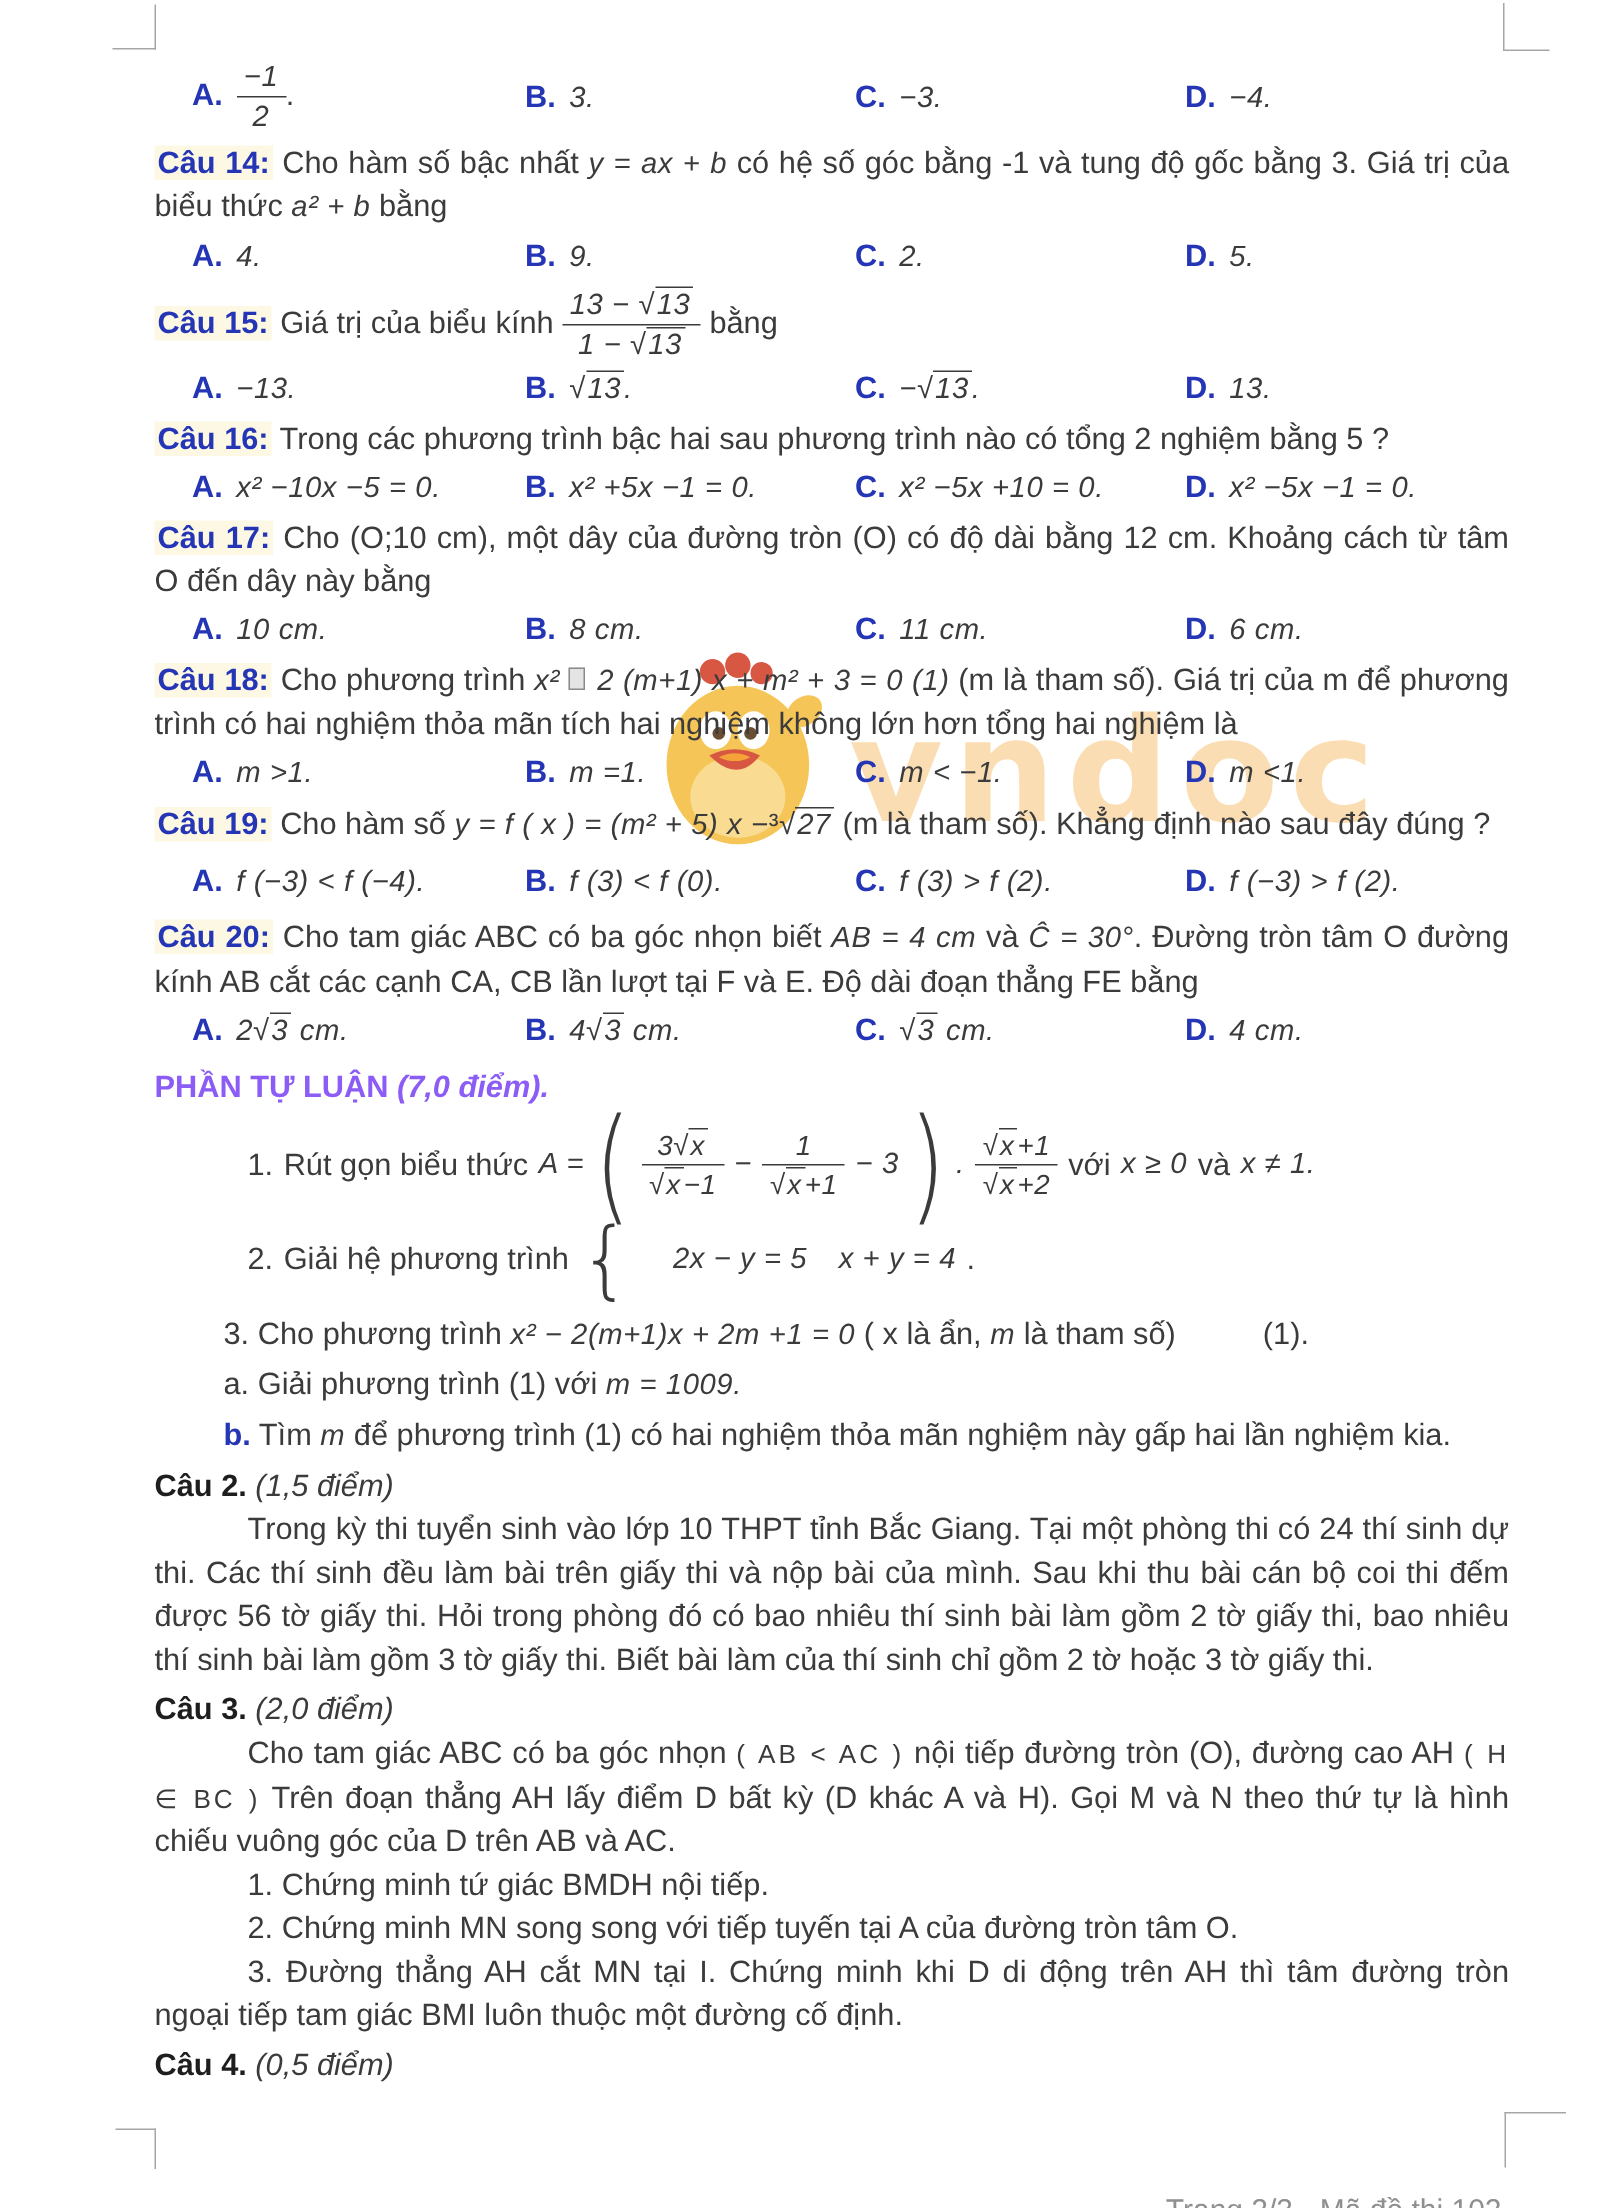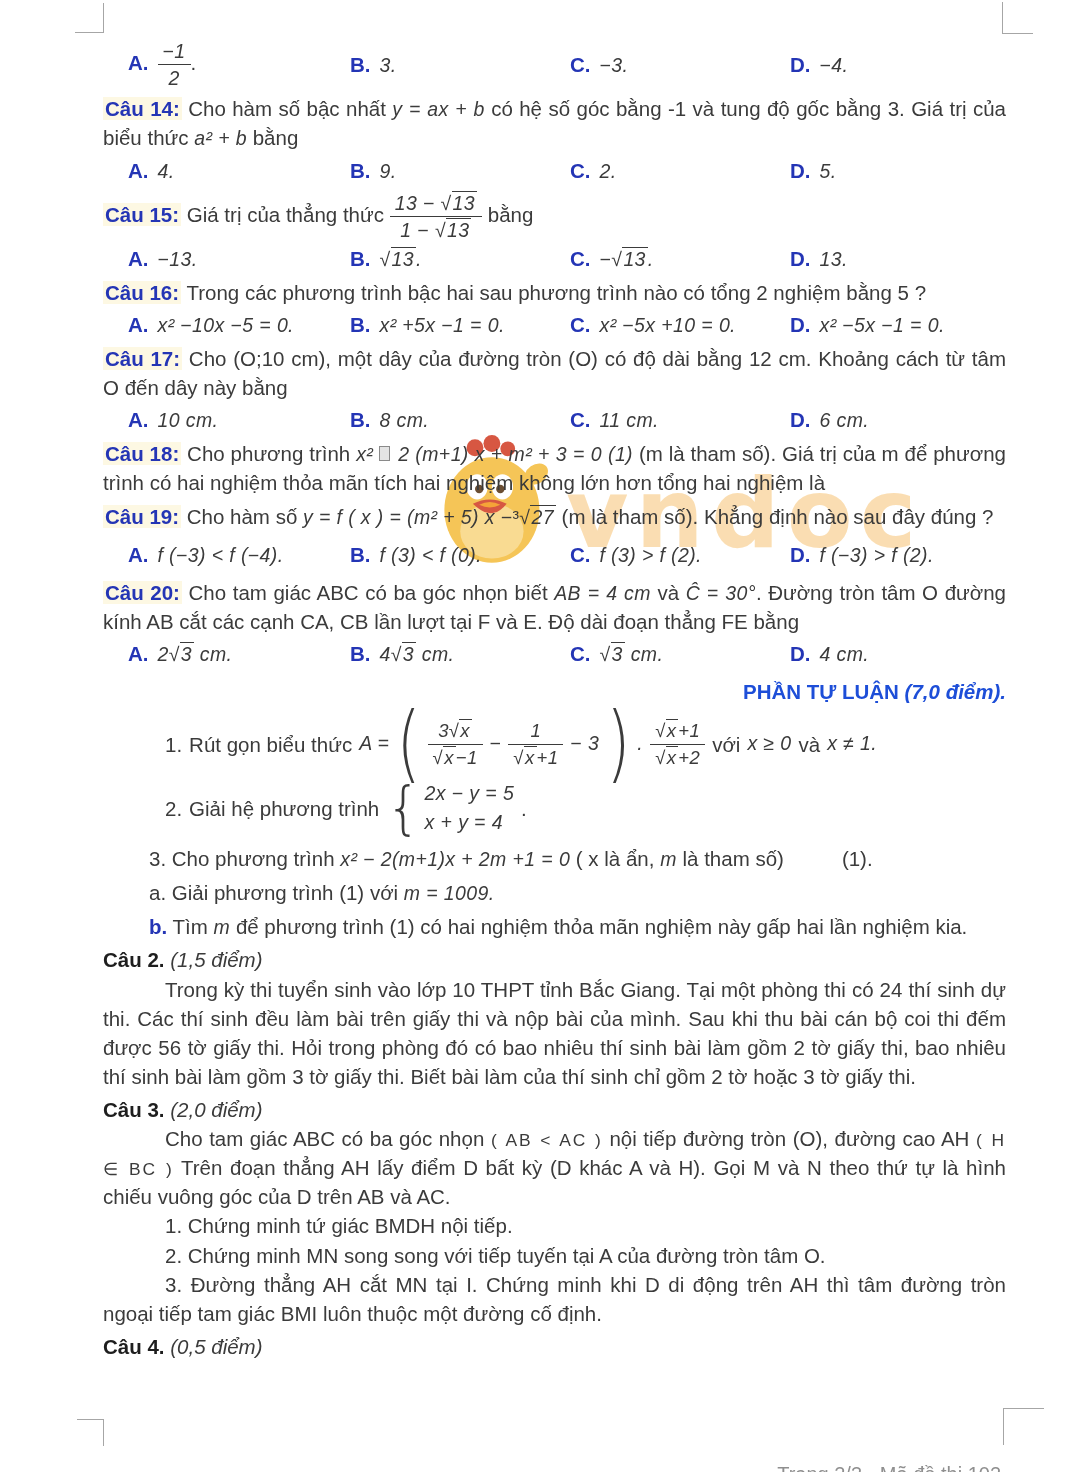--- a/index.html
+++ b/index.html
@@ -23,32 +23,32 @@
   .frac .fd{padding:2px 5px 0;}
   
   .sqrt{white-space:nowrap;}
   .sqrt::before{content:"√";font-style:normal;}
   .sqrt .rad{border-top:1.4px solid currentColor;padding:0 2px 0 1px;}
   .cbrt::before{content:"³√";font-style:normal;}
   .cbrt .rad{border-top:1.4px solid currentColor;padding:0 2px 0 1px;}
   
   .mbox{display:inline-block;width:9px;height:13px;border:1px solid #8a8a8a;background:#e4e4e4;margin:0 8px 0 6px;vertical-align:baseline;}
   
-  .h-tl{margin:8px 0 0;font-weight:bold;color:#1d4ed8;text-align:right;}
+  .h-tl{margin:8px 0 0;font-weight:bold;color:#8b5cf6;}
   .elabel{font-weight:bold;color:#1e1e1e;}
   .pts{font-style:italic;}
   .ti62{text-indent:62px;}
   .ti46{text-indent:46px;}
   .eline{margin:4px 0 0;}
   .formula-row{display:flex;align-items:center;gap:7px;margin:10px 0 8px 62px;white-space:nowrap;}
   .fsmall{font-size:0.9em;}
   .bigp{font-size:62px;font-weight:100;line-height:56px;transform:scaleY(1.35);color:#3b3b3b;font-family:"DejaVu Sans", sans-serif;}
   .sys{display:inline-flex;align-items:center;vertical-align:middle;}
   .brace{font-size:54px;font-weight:100;line-height:1;margin-right:4px;transform:scaleY(1.05);font-family:"DejaVu Sans", sans-serif;}
-  .rows{display:flex;flex-direction:column;gap:1px;text-align:left;}
+  .rows{display:flex;flex-direction:row;gap:21px;text-align:left;margin-left:24px;}
   .bno{color:#2435b5;font-weight:bold;}
   .ref{margin-left:58px;}
   
   .watermark{position:absolute;left:430px;top:434px;z-index:1;pointer-events:none;display:flex;align-items:center;}
   .wm-text{font-family:"DejaVu Sans", sans-serif;font-weight:bold;font-size:96px;line-height:1;color:#f8c87f;opacity:0.6;letter-spacing:7px;margin:28px 0 0 8px;}
   .mascot{opacity:0.9;}
   
   .footer{position:absolute;top:1460px;right:79px;color:#8f8f8f;font-size:20px;z-index:2;}
   .crop{position:absolute;z-index:0;}
   .crop-tl{left:75px;top:3px;width:28px;height:29px;border-right:1.5px solid #a6a6a6;border-bottom:1.5px solid #a6a6a6;}
@@ -97,21 +97,21 @@
   </div>
 
   <p class="q"><span class="qlabel">Câu 14:</span> <span>Cho hàm số bậc nhất</span> <span class="m">y = ax + b</span> <span>có hệ số góc bằng -1 và tung độ gốc bằng 3. Giá trị của biểu thức</span> <span class="m">a² + b</span> <span>bằng</span></p>
   <div class="opts">
     <div class="opt"><span class="letter">A.</span><span class="m">4.</span></div>
     <div class="opt"><span class="letter">B.</span><span class="m">9.</span></div>
     <div class="opt"><span class="letter">C.</span><span class="m">2.</span></div>
     <div class="opt"><span class="letter">D.</span><span class="m">5.</span></div>
   </div>
 
-  <p class="q" style="margin-top:6px;"><span class="qlabel">Câu 15:</span> <span>Giá trị của thẳng thức</span>
+  <p class="q" style="margin-top:6px;"><span class="qlabel">Câu 15:</span> <span>Giá trị của biểu kính</span>
     <span class="frac m">
         <span class="fn"><span>13 −</span> <span class="sqrt"><span class="rad">13</span></span></span>
         <span class="fd"><span>1 −</span> <span class="sqrt"><span class="rad">13</span></span></span>
       </span>
     <span>bằng</span></p>
   <div class="opts">
     <div class="opt"><span class="letter">A.</span><span class="m">−13.</span></div>
     <div class="opt"><span class="letter">B.</span><span class="m"><span></span><span class="sqrt"><span class="rad">13</span></span><span>.</span></span></div>
     <div class="opt"><span class="letter">C.</span><span class="m"><span>−</span><span class="sqrt"><span class="rad">13</span></span><span>.</span></span></div>
     <div class="opt"><span class="letter">D.</span><span class="m">13.</span></div>
@@ -127,20 +127,26 @@
 
   <p class="q"><span class="qlabel">Câu 17:</span> <span>Cho (O;10 cm), một dây của đường tròn (O) có độ dài bằng 12 cm. Khoảng cách từ tâm O đến dây này bằng</span></p>
   <div class="opts">
     <div class="opt"><span class="letter">A.</span><span class="m">10 cm.</span></div>
     <div class="opt"><span class="letter">B.</span><span class="m">8 cm.</span></div>
     <div class="opt"><span class="letter">C.</span><span class="m">11 cm.</span></div>
     <div class="opt"><span class="letter">D.</span><span class="m">6 cm.</span></div>
   </div>
 
   <p class="q"><span class="qlabel">Câu 18:</span> <span>Cho phương trình</span> <span class="m">x²</span><span class="mbox"></span><span class="m">2 (m+1) x + m² + 3 = 0 (1)</span> <span>(m là tham số). Giá trị của m để phương trình có hai nghiệm thỏa mãn tích hai nghiệm không lớn hơn tổng hai nghiệm là</span></p>
+  <div class="opts">
+    <div class="opt"><span class="letter">A.</span><span class="m">m &gt;1.</span></div>
+    <div class="opt"><span class="letter">B.</span><span class="m">m =1.</span></div>
+    <div class="opt"><span class="letter">C.</span><span class="m">m &lt; −1.</span></div>
+    <div class="opt"><span class="letter">D.</span><span class="m">m &lt;1.</span></div>
+  </div>
 
   <p class="q" style="margin-top:5px;"><span class="qlabel">Câu 19:</span> <span>Cho hàm số</span> <span class="m">y = f ( x ) = (m² + 5) x −</span><span class="m cbrt"><span class="rad">27</span></span> <span>(m là tham số). Khẳng định nào sau đây đúng ?</span></p>
   <div class="opts" style="margin-top:8px;margin-bottom:8px;">
     <div class="opt"><span class="letter">A.</span><span class="m">f (−3) &lt; f (−4).</span></div>
     <div class="opt"><span class="letter">B.</span><span class="m">f (3) &lt; f (0).</span></div>
     <div class="opt"><span class="letter">C.</span><span class="m">f (3) &gt; f (2).</span></div>
     <div class="opt"><span class="letter">D.</span><span class="m">f (−3) &gt; f (2).</span></div>
   </div>
 
   <p class="q"><span class="qlabel">Câu 20:</span> <span>Cho tam giác ABC có ba góc nhọn biết</span> <span class="m">AB = 4 cm</span> <span>và</span> <span class="m">Ĉ = 30°</span><span>. Đường tròn tâm O đường kính AB cắt các cạnh CA, CB lần lượt tại F và E. Độ dài đoạn thẳng FE bằng</span></p>

